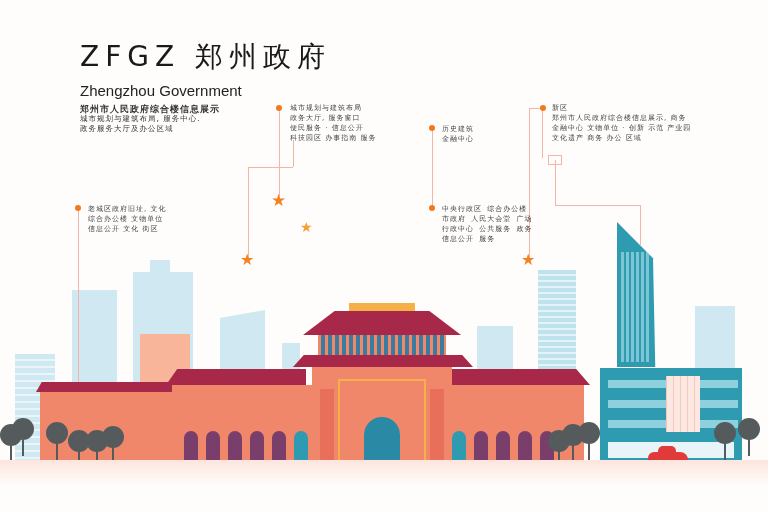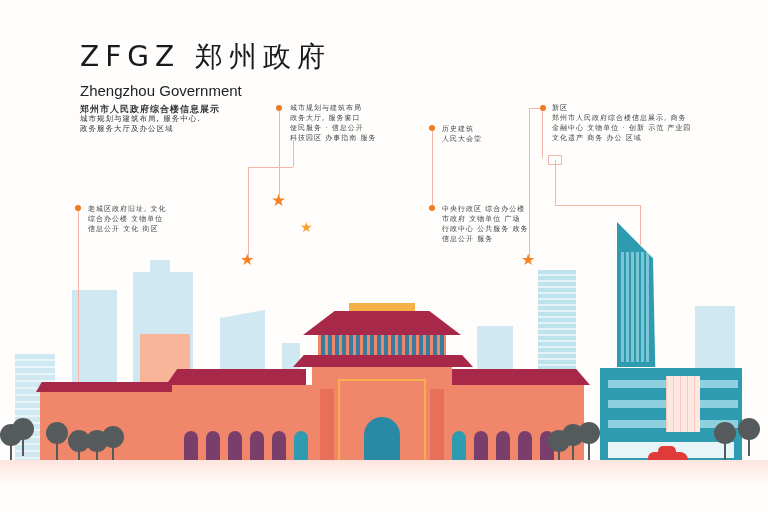--- a/index.html
+++ b/index.html
@@ -73,43 +73,43 @@
 <div class="abs callout-text" style="left:290px;top:103px;">
   <div>城市规划与建筑布局</div>
   <div>政务大厅, 服务窗口</div>
   <div>便民服务 · 信息公开</div>
   <div>科技园区 办事指南 服务</div>
 </div>
 
 <div class="abs dot" style="left:429px;top:125px;"></div>
 <div class="abs callout-text" style="left:442px;top:124px;">
   <div>历史建筑</div>
-  <div>人民大会堂</div>
+  <div>金融中心</div>
 </div>
 
 <div class="abs dot" style="left:540px;top:105px;"></div>
 <div class="abs callout-text" style="left:552px;top:103px;">
   <div>新区</div>
   <div>郑州市人民政府综合楼信息展示, 商务</div>
   <div>金融中心 文物单位 · 创新 示范 产业园</div>
   <div>文化遗产 商务 办公 区域</div>
 </div>
 <div class="abs" style="left:548px;top:155px;width:12px;height:8px;border:1px solid #f3b6a6;"></div>
 
 <div class="abs dot" style="left:75px;top:205px;"></div>
 <div class="abs callout-text" style="left:88px;top:204px;">
   <div>老城区政府旧址, 文化</div>
   <div>综合办公楼 文物单位</div>
   <div>信息公开 文化 街区</div>
 </div>
 
 <div class="abs dot" style="left:429px;top:205px;"></div>
-<div class="abs callout-text" style="left:442px;top:204px;">
+<div class="abs callout-text" style="left:442px;top:204px;font-family:Liberation Mono, monospace;">
   <div>中央行政区 综合办公楼</div>
-  <div>市政府 文物单位 广场</div>
+  <div>市政府 人民大会堂 广场</div>
   <div>行政中心 公共服务 政务</div>
   <div>信息公开 服务</div>
 </div>
 
 <div class="abs star" style="left:271px;top:192px;font-size:17px;">★</div>
 <div class="abs star" style="left:300px;top:219px;font-size:14px;color:#f5a030;">★</div>
 <div class="abs star" style="left:240px;top:252px;">★</div>
 <div class="abs star" style="left:521px;top:252px;">★</div>
 
 <div class="abs" style="left:40px;top:392px;width:135px;height:70px;background:#f0866a;">

